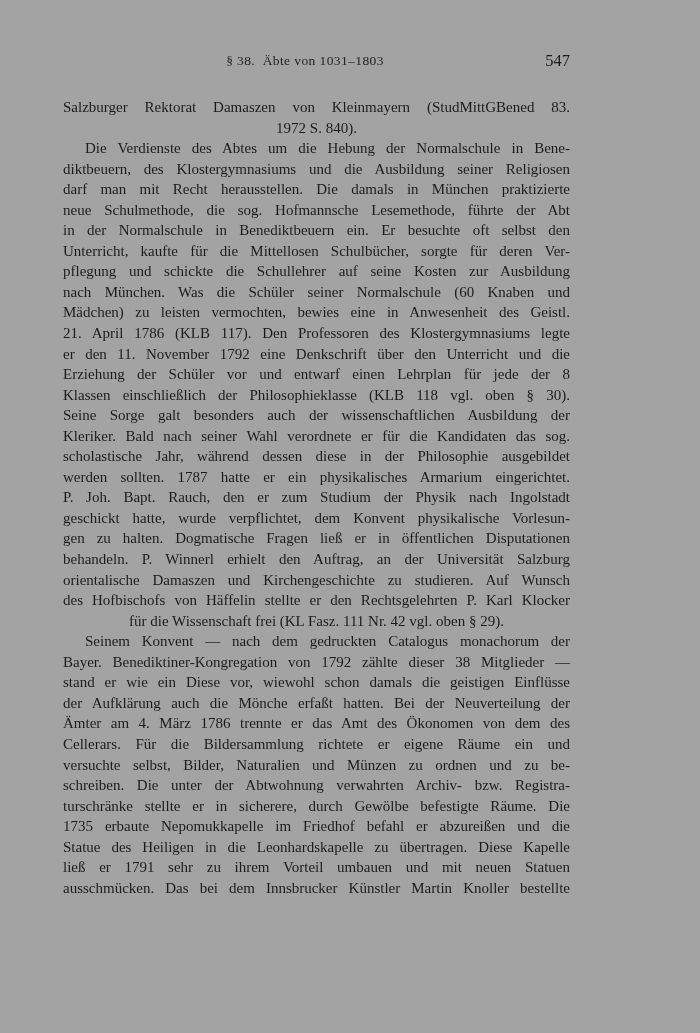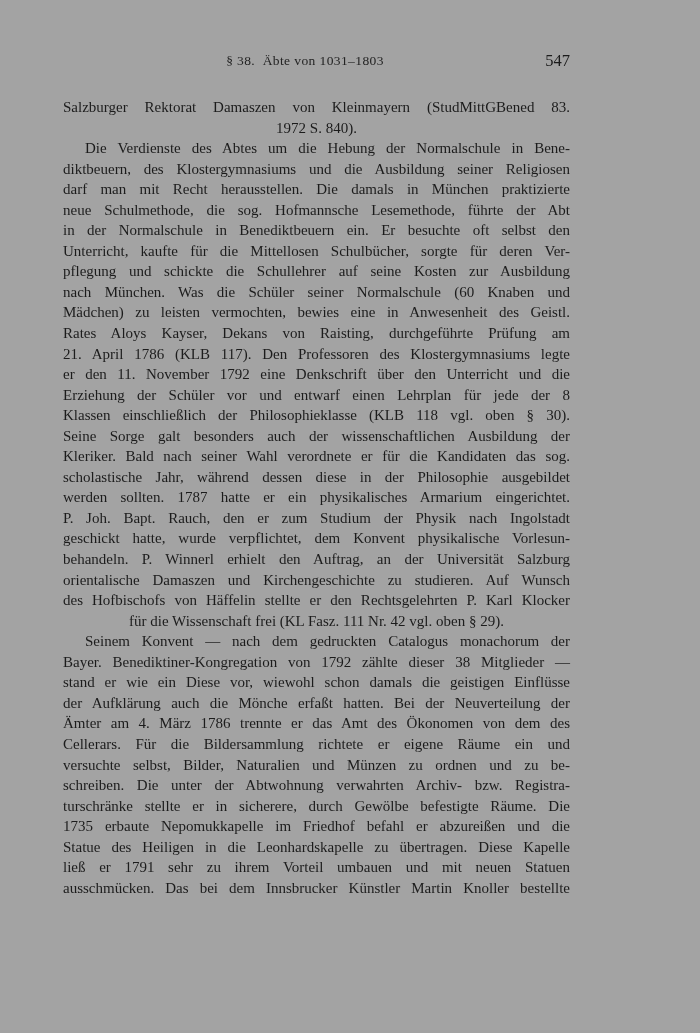--- a/index.html
+++ b/index.html
@@ -82,31 +82,31 @@
       <div class="text-line">1972 S. 840).</div>
       <div class="text-line justify indent">Die Verdienste des Abtes um die Hebung der Normalschule in Bene-</div>
       <div class="text-line justify">diktbeuern, des Klostergymnasiums und die Ausbildung seiner Religiosen</div>
       <div class="text-line justify">darf man mit Recht herausstellen. Die damals in München praktizierte</div>
       <div class="text-line justify">neue Schulmethode, die sog. Hofmannsche Lesemethode, führte der Abt</div>
       <div class="text-line justify">in der Normalschule in Benediktbeuern ein. Er besuchte oft selbst den</div>
       <div class="text-line justify">Unterricht, kaufte für die Mittellosen Schulbücher, sorgte für deren Ver-</div>
       <div class="text-line justify">pflegung und schickte die Schullehrer auf seine Kosten zur Ausbildung</div>
       <div class="text-line justify">nach München. Was die Schüler seiner Normalschule (60 Knaben und</div>
       <div class="text-line justify">Mädchen) zu leisten vermochten, bewies eine in Anwesenheit des Geistl.</div>
-      <div class="text-line justify">Rates Aloys Kayser, Dekans von Raisting, durchgeführte Prüfung am</div>
       <div class="text-line justify">21. April 1786 (KLB 117). Den Professoren des Klostergymnasiums legte</div>
       <div class="text-line justify">er den 11. November 1792 eine Denkschrift über den Unterricht und die</div>
       <div class="text-line justify">Erziehung der Schüler vor und entwarf einen Lehrplan für jede der 8</div>
       <div class="text-line justify">Klassen einschließlich der Philosophieklasse (KLB 118 vgl. oben § 30).</div>
       <div class="text-line justify">Seine Sorge galt besonders auch der wissenschaftlichen Ausbildung der</div>
       <div class="text-line justify">Kleriker. Bald nach seiner Wahl verordnete er für die Kandidaten das sog.</div>
       <div class="text-line justify">scholastische Jahr, während dessen diese in der Philosophie ausgebildet</div>
       <div class="text-line justify">werden sollten. 1787 hatte er ein physikalisches Armarium eingerichtet.</div>
       <div class="text-line justify">P. Joh. Bapt. Rauch, den er zum Studium der Physik nach Ingolstadt</div>
       <div class="text-line justify">geschickt hatte, wurde verpflichtet, dem Konvent physikalische Vorlesun-</div>
+      <div class="text-line justify">gen zu halten. Dogmatische Fragen ließ er in öffentlichen Disputationen</div>
       <div class="text-line justify">behandeln. P. Winnerl erhielt den Auftrag, an der Universität Salzburg</div>
       <div class="text-line justify">orientalische Damaszen und Kirchengeschichte zu studieren. Auf Wunsch</div>
       <div class="text-line justify">des Hofbischofs von Häffelin stellte er den Rechtsgelehrten P. Karl Klocker</div>
       <div class="text-line">für die Wissenschaft frei (KL Fasz. 111 Nr. 42 vgl. oben § 29).</div>
       <div class="text-line justify indent">Seinem Konvent — nach dem gedruckten Catalogus monachorum der</div>
       <div class="text-line justify">Bayer. Benediktiner-Kongregation von 1792 zählte dieser 38 Mitglieder —</div>
       <div class="text-line justify">stand er wie ein Diese vor, wiewohl schon damals die geistigen Einflüsse</div>
       <div class="text-line justify">der Aufklärung auch die Mönche erfaßt hatten. Bei der Neuverteilung der</div>
       <div class="text-line justify">Ämter am 4. März 1786 trennte er das Amt des Ökonomen von dem des</div>
       <div class="text-line justify">Cellerars. Für die Bildersammlung richtete er eigene Räume ein und</div>

